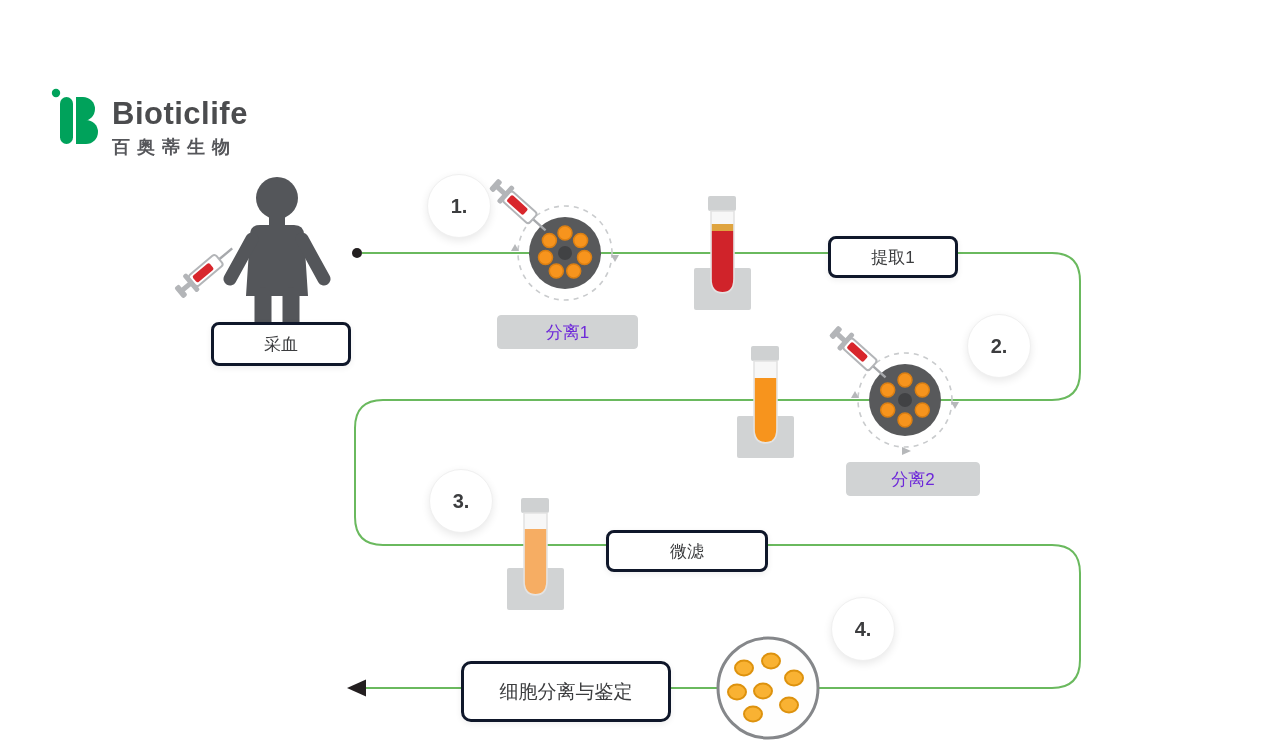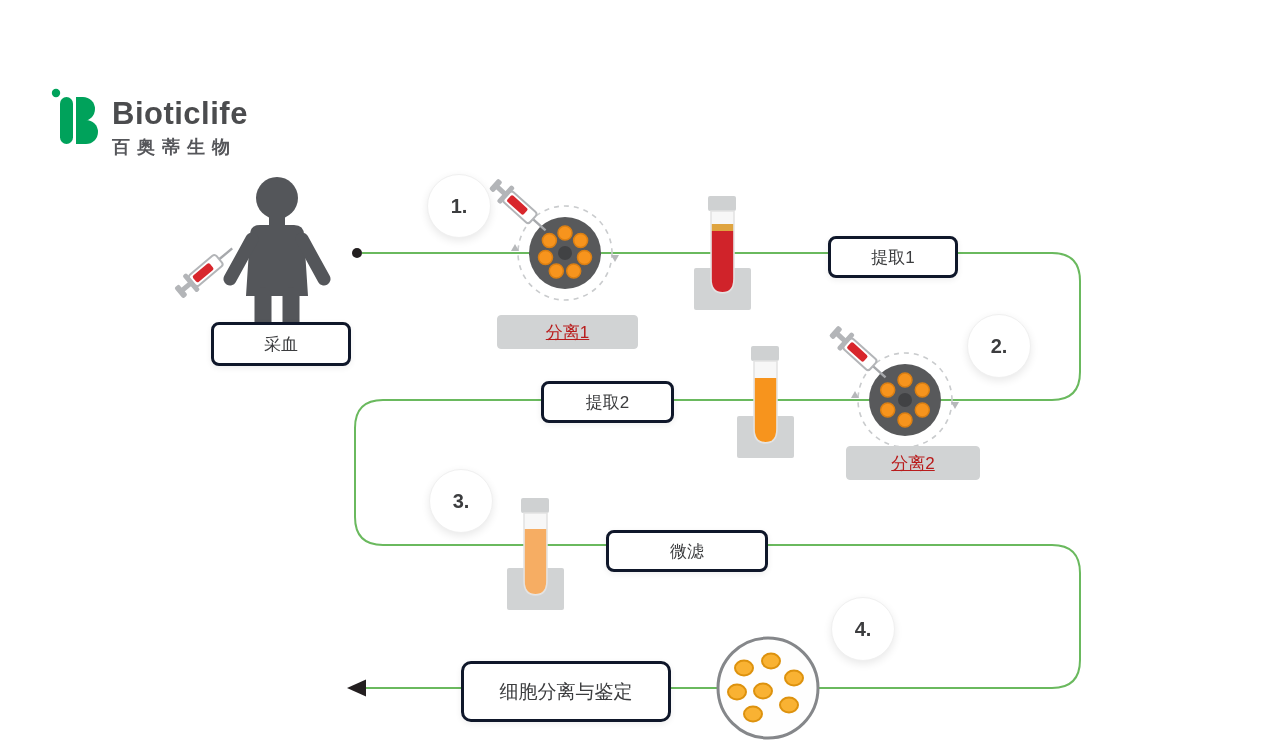--- a/index.html
+++ b/index.html
@@ -32,21 +32,21 @@
     position: absolute; z-index: 3;
     display: flex; align-items: center; justify-content: center;
     background: #ffffff;
     border: 3px solid #0f172a;
     border-radius: 8px;
     box-shadow: 0 2px 6px rgba(0,0,0,0.07);
     color: #3b3c3e; font-size: 17px;
   }
   .label.gray {
     background: #d1d3d4; border: 1px solid #d1d3d4;
-    box-shadow: none; border-radius: 4px; color: #b91c1c; text-decoration: underline;
+    box-shadow: none; border-radius: 4px; color: #6d28d9;
   }
   .label.big { font-size: 19px; border-radius: 10px; }
 
   .badge {
     position: absolute; z-index: 3;
     width: 62px; height: 62px; border-radius: 50%;
     background: #ffffff;
     border: 1px solid #f0f0f0;
     box-shadow: 0 3px 9px rgba(0,0,0,0.09);
     display: flex; align-items: center; justify-content: center;
@@ -171,23 +171,22 @@
       </g>
     </g>
   </svg>
 
   <div class="label" style="left:211px; top:274px; width:134px; height:38px;">采血</div>
 
   <div class="label gray" style="left:497px; top:267px; width:139px; height:32px;">分离1</div>
 
   <div class="label" style="left:828px; top:188px; width:124px; height:36px;">提取1</div>
 
-  <div class="label" style="left:541px; top:333px; width:127px; height:36px;">提取2</div>
 
-  <div class="label gray" style="left:846px; top:398px; width:132px; height:32px;text-align:center;">分离2</div>
+  <div class="label gray" style="left:846px; top:414px; width:132px; height:32px;text-align:center;">分离2</div>
 
   <div class="label" style="left:606px; top:482px; width:156px; height:36px;">微滤</div>
 
   <div class="label big" style="left:461px; top:613px; width:204px; height:55px;">细胞分离与鉴定</div>
 
   <div class="badge" style="left:427px; top:126px;">1.</div>
   <div class="badge" style="left:967px; top:266px;">2.</div>
   <div class="badge" style="left:429px; top:421px;">3.</div>
   <div class="badge" style="left:831px; top:549px;">4.</div>
 

